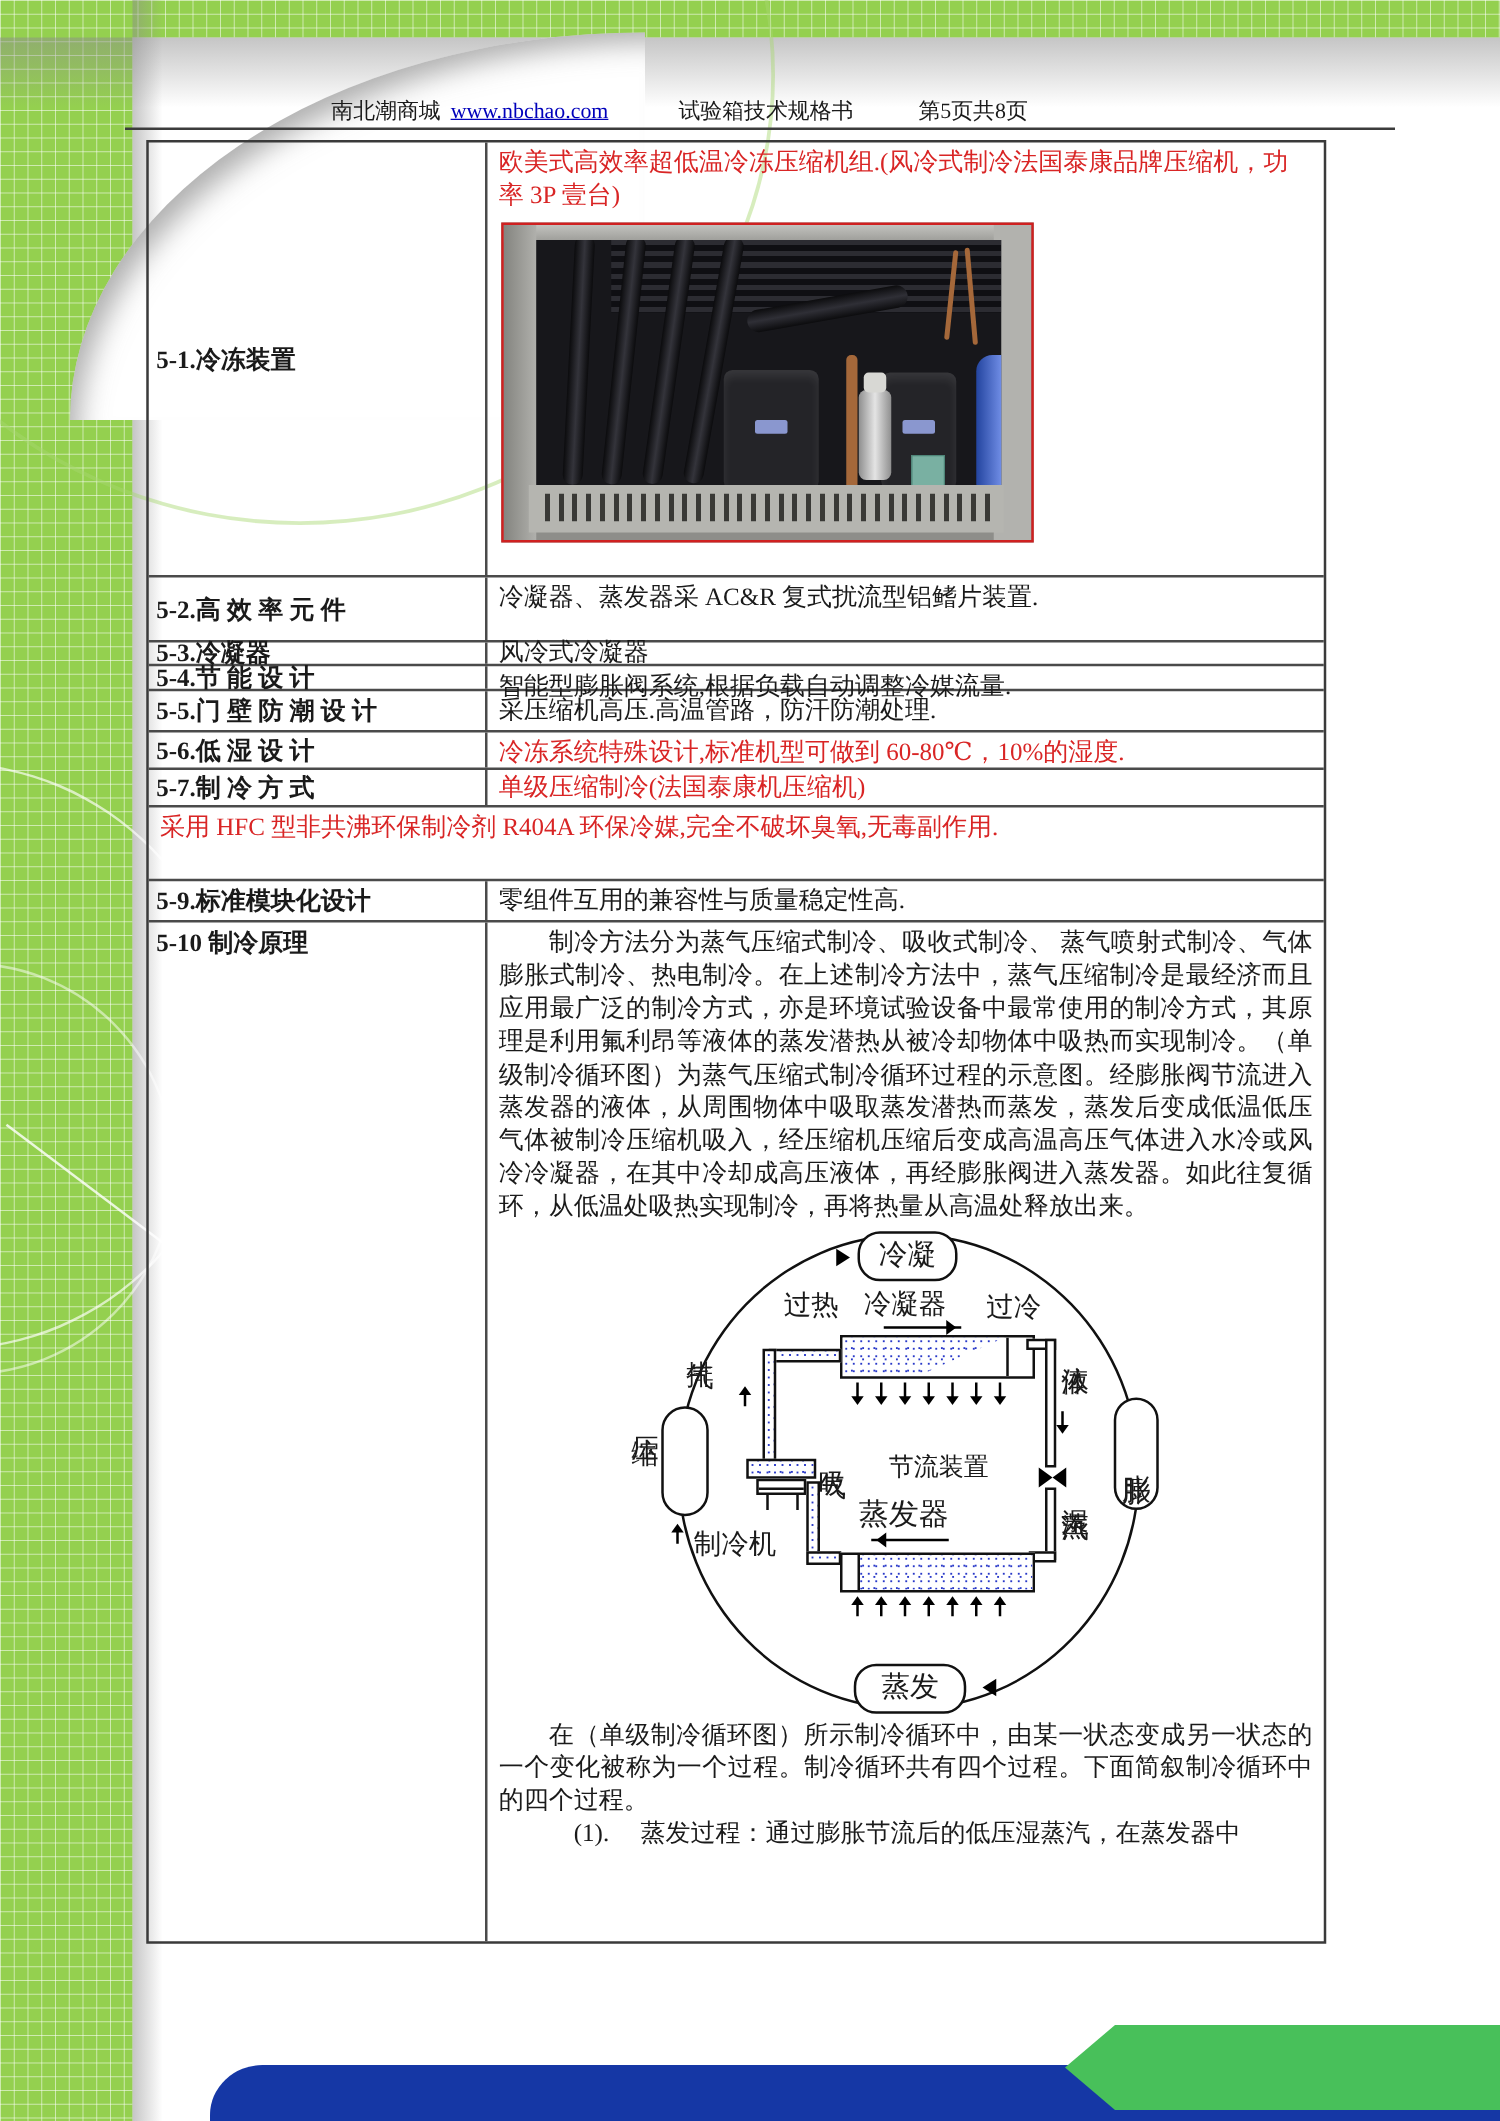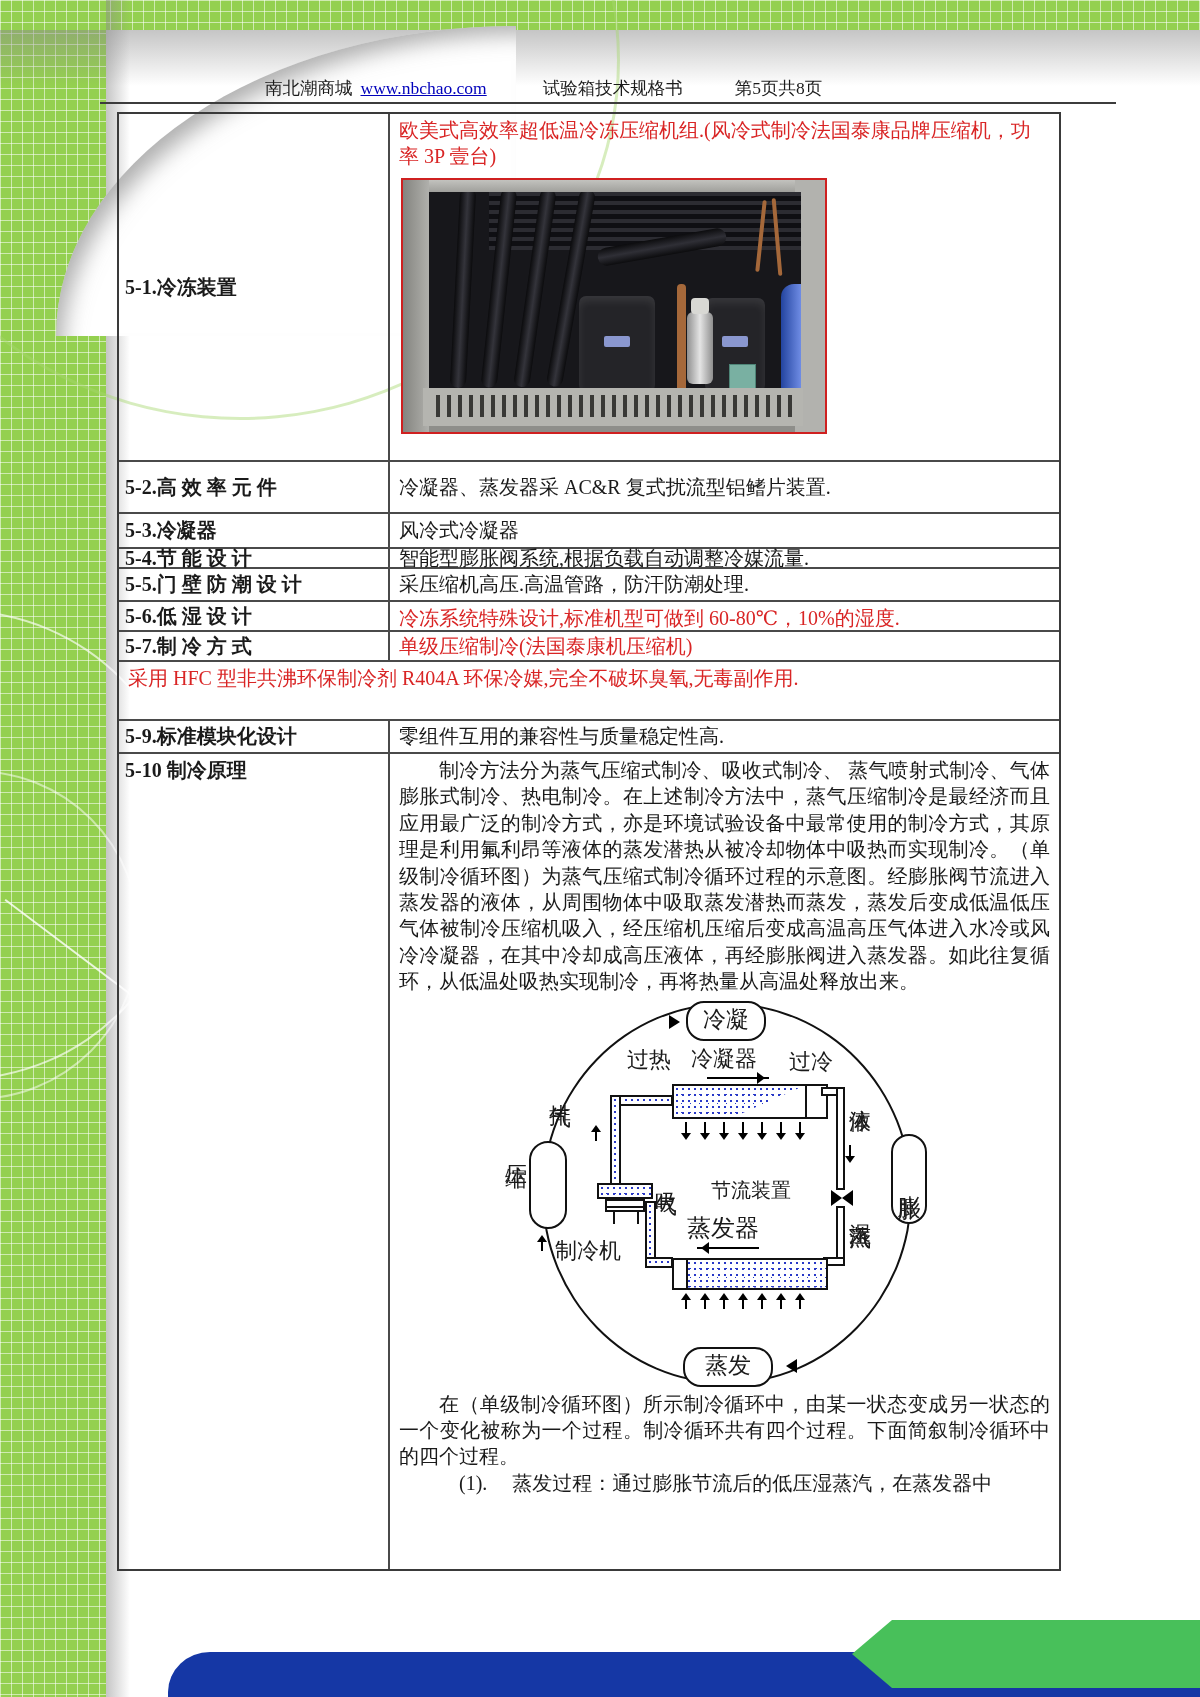--- a/index.html
+++ b/index.html
@@ -165,39 +165,39 @@
           <div class="ph-slots"></div>
         </div>
       </div>
     </div>
   </div>
 
   <div class="tr" style="height:52px">
     <div class="td-l">
         <span>5-2.高 效 率 元 件</span>
       </div>
-    <div class="td-r" style="display:flex;align-items:center">
+    <div class="td-r" style="display:flex;">
         <span>冷凝器、蒸发器采 AC&amp;R 复式扰流型铝鳍片装置.</span>
       </div>
   </div>
 
-  <div class="tr" style="height:35px">
+  <div class="tr" style="height:19px">
     <div class="td-l">
         <span>5-3.冷凝器</span>
       </div>
     <div class="td-r" style="display:flex;align-items:center">
         <span>风冷式冷凝器</span>
       </div>
   </div>
 
   <div class="tr" style="height:20px">
     <div class="td-l">
         <span>5-4.节 能 设 计</span>
       </div>
-    <div class="td-r" style="display:flex;align-items:center">
+    <div class="td-r" style="display:flex;">
         <span>智能型膨胀阀系统,根据负载自动调整冷媒流量.</span>
       </div>
   </div>
 
   <div class="tr" style="height:33px">
     <div class="td-l">
         <span>5-5.门 壁 防 潮 设 计</span>
       </div>
     <div class="td-r" style="display:flex;align-items:center">
         <span>采压缩机高压.高温管路，防汗防潮处理.</span>

